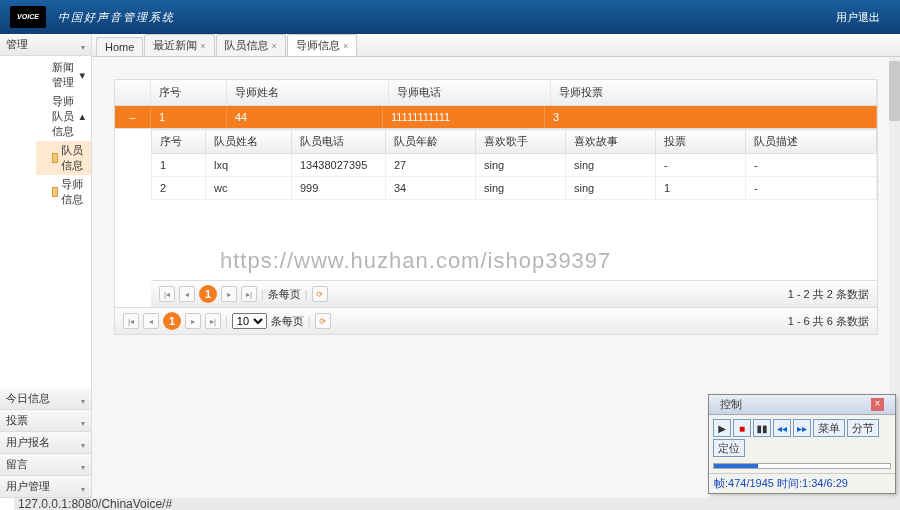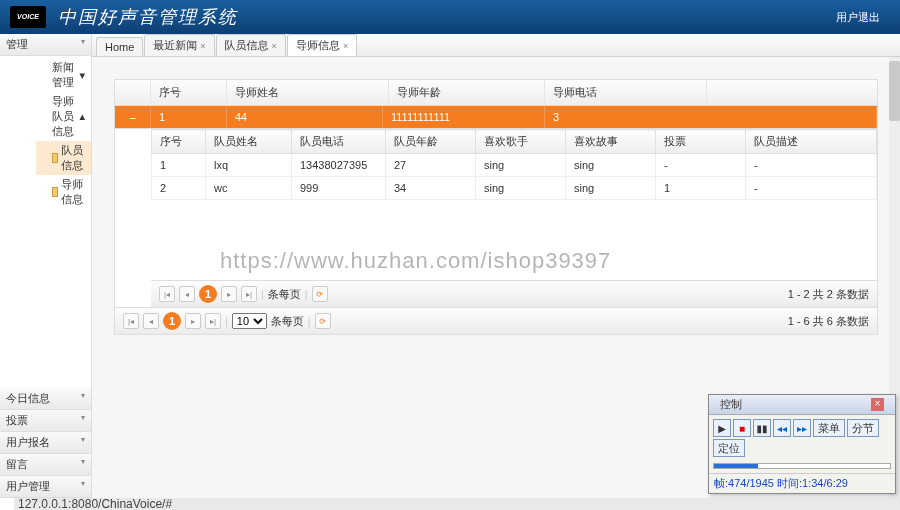--- a/index.html
+++ b/index.html
@@ -1,31 +1,31 @@
 <!DOCTYPE html>
 <html><head>
 <meta charset="utf-8">
 <style>
 * { box-sizing: border-box; margin: 0; padding: 0; }
 body { font-family: "Microsoft YaHei", Arial, sans-serif; font-size: 11px; color: #333; background: #fff; width: 900px; height: 510px; overflow: hidden; position: relative; }
 
 
 .header { height: 34px; background: linear-gradient(to bottom, #1a5fa0, #0d3f73); display: flex; align-items: center; padding: 0 10px; color: #fff; position: relative; }
 .logo { width: 36px; height: 22px; background: #000; border-radius: 2px; display: flex; align-items: center; justify-content: center; font-size: 7px; font-style: italic; font-weight: bold; color: #fff; line-height: 0.8; text-align: center; }
-.app-title { margin-left: 12px; font-size: 18px; font-style: italic; letter-spacing: 2px; }
+.app-title { margin-left: 12px; font-size: 11px; font-style: italic; letter-spacing: 2px; }
 .user-logout { position: absolute; right: 20px; font-size: 11px; cursor: pointer; }
 .watermark-top { position: absolute; right: 30px; top: 0px; color: #d00; font-size: 15px; font-family: "KaiTi", serif; font-weight: bold; letter-spacing: 1px; }
 
 
 .main { display: flex; height: calc(100% - 34px - 12px); }
 .sidebar { width: 92px; background: #fff; border-right: 1px solid #ddd; display: flex; flex-direction: column; }
 .content { flex: 1; background: #f6f6f6; position: relative; }
 
 
-.acc-header { background: linear-gradient(#f9f9f9, #e9e9e9); border-bottom: 1px solid #ddd; padding: 3px 6px; font-size: 11px; display: flex; justify-content: space-between; align-items: flex-start; cursor: pointer; }
+.acc-header { background: linear-gradient(#f9f9f9, #e9e9e9); border-bottom: 1px solid #ddd; padding: 3px 6px; font-size: 11px; display: flex; justify-content: space-between; align-items: flex-end; cursor: pointer; }
 .acc-header .chev { font-size: 8px; color: #888; }
 .acc-body { padding: 2px 0; margin-left: 36px; }
 .tree-item { padding: 2px 6px 2px 16px; font-size: 11px; cursor: pointer; display: flex; align-items: center; gap: 3px; }
 .tree-item.sel { background: #fde9cf; }
 .tree-icon { width: 10px; height: 10px; background: #f7c66a; border: 1px solid #caa04a; }
 .sidebar-spacer { flex: 1; }
 
 
 .tabs { background: linear-gradient(#fdfdfd, #ececec); border-bottom: 1px solid #d0d0d0; display: flex; align-items: flex-end; height: 23px; padding-left: 4px; }
 .tab { padding: 3px 8px; font-size: 11px; border: 1px solid #ccc; border-bottom: none; background: #f4f4f4; margin-right: 1px; border-radius: 3px 3px 0 0; display: flex; align-items: center; gap: 3px; cursor: pointer; }
@@ -163,22 +163,22 @@
           <span>导师信息</span>
           <span class="close">×</span>
         </div>
     </div>
 
     <div class="grid-panel">
       <div class="grid-header">
         <div class="gh-cell expander col0"></div>
         <div class="gh-cell col1">序号</div>
         <div class="gh-cell col2">导师姓名</div>
-        <div class="gh-cell col3">导师年龄</div>
         <div class="gh-cell col4">导师电话</div>
+        <div class="gh-cell col5">导师投票</div>
       </div>
       <div class="grid-row-sel">
         <div class="gr-cell expander col0">–</div>
         <div class="gr-cell col1">1</div>
         <div class="gr-cell col3">44</div>
         <div class="gr-cell col4">11111111111</div>
         <div class="gr-cell col5">3</div>
       </div>
 
       <div class="subgrid">

